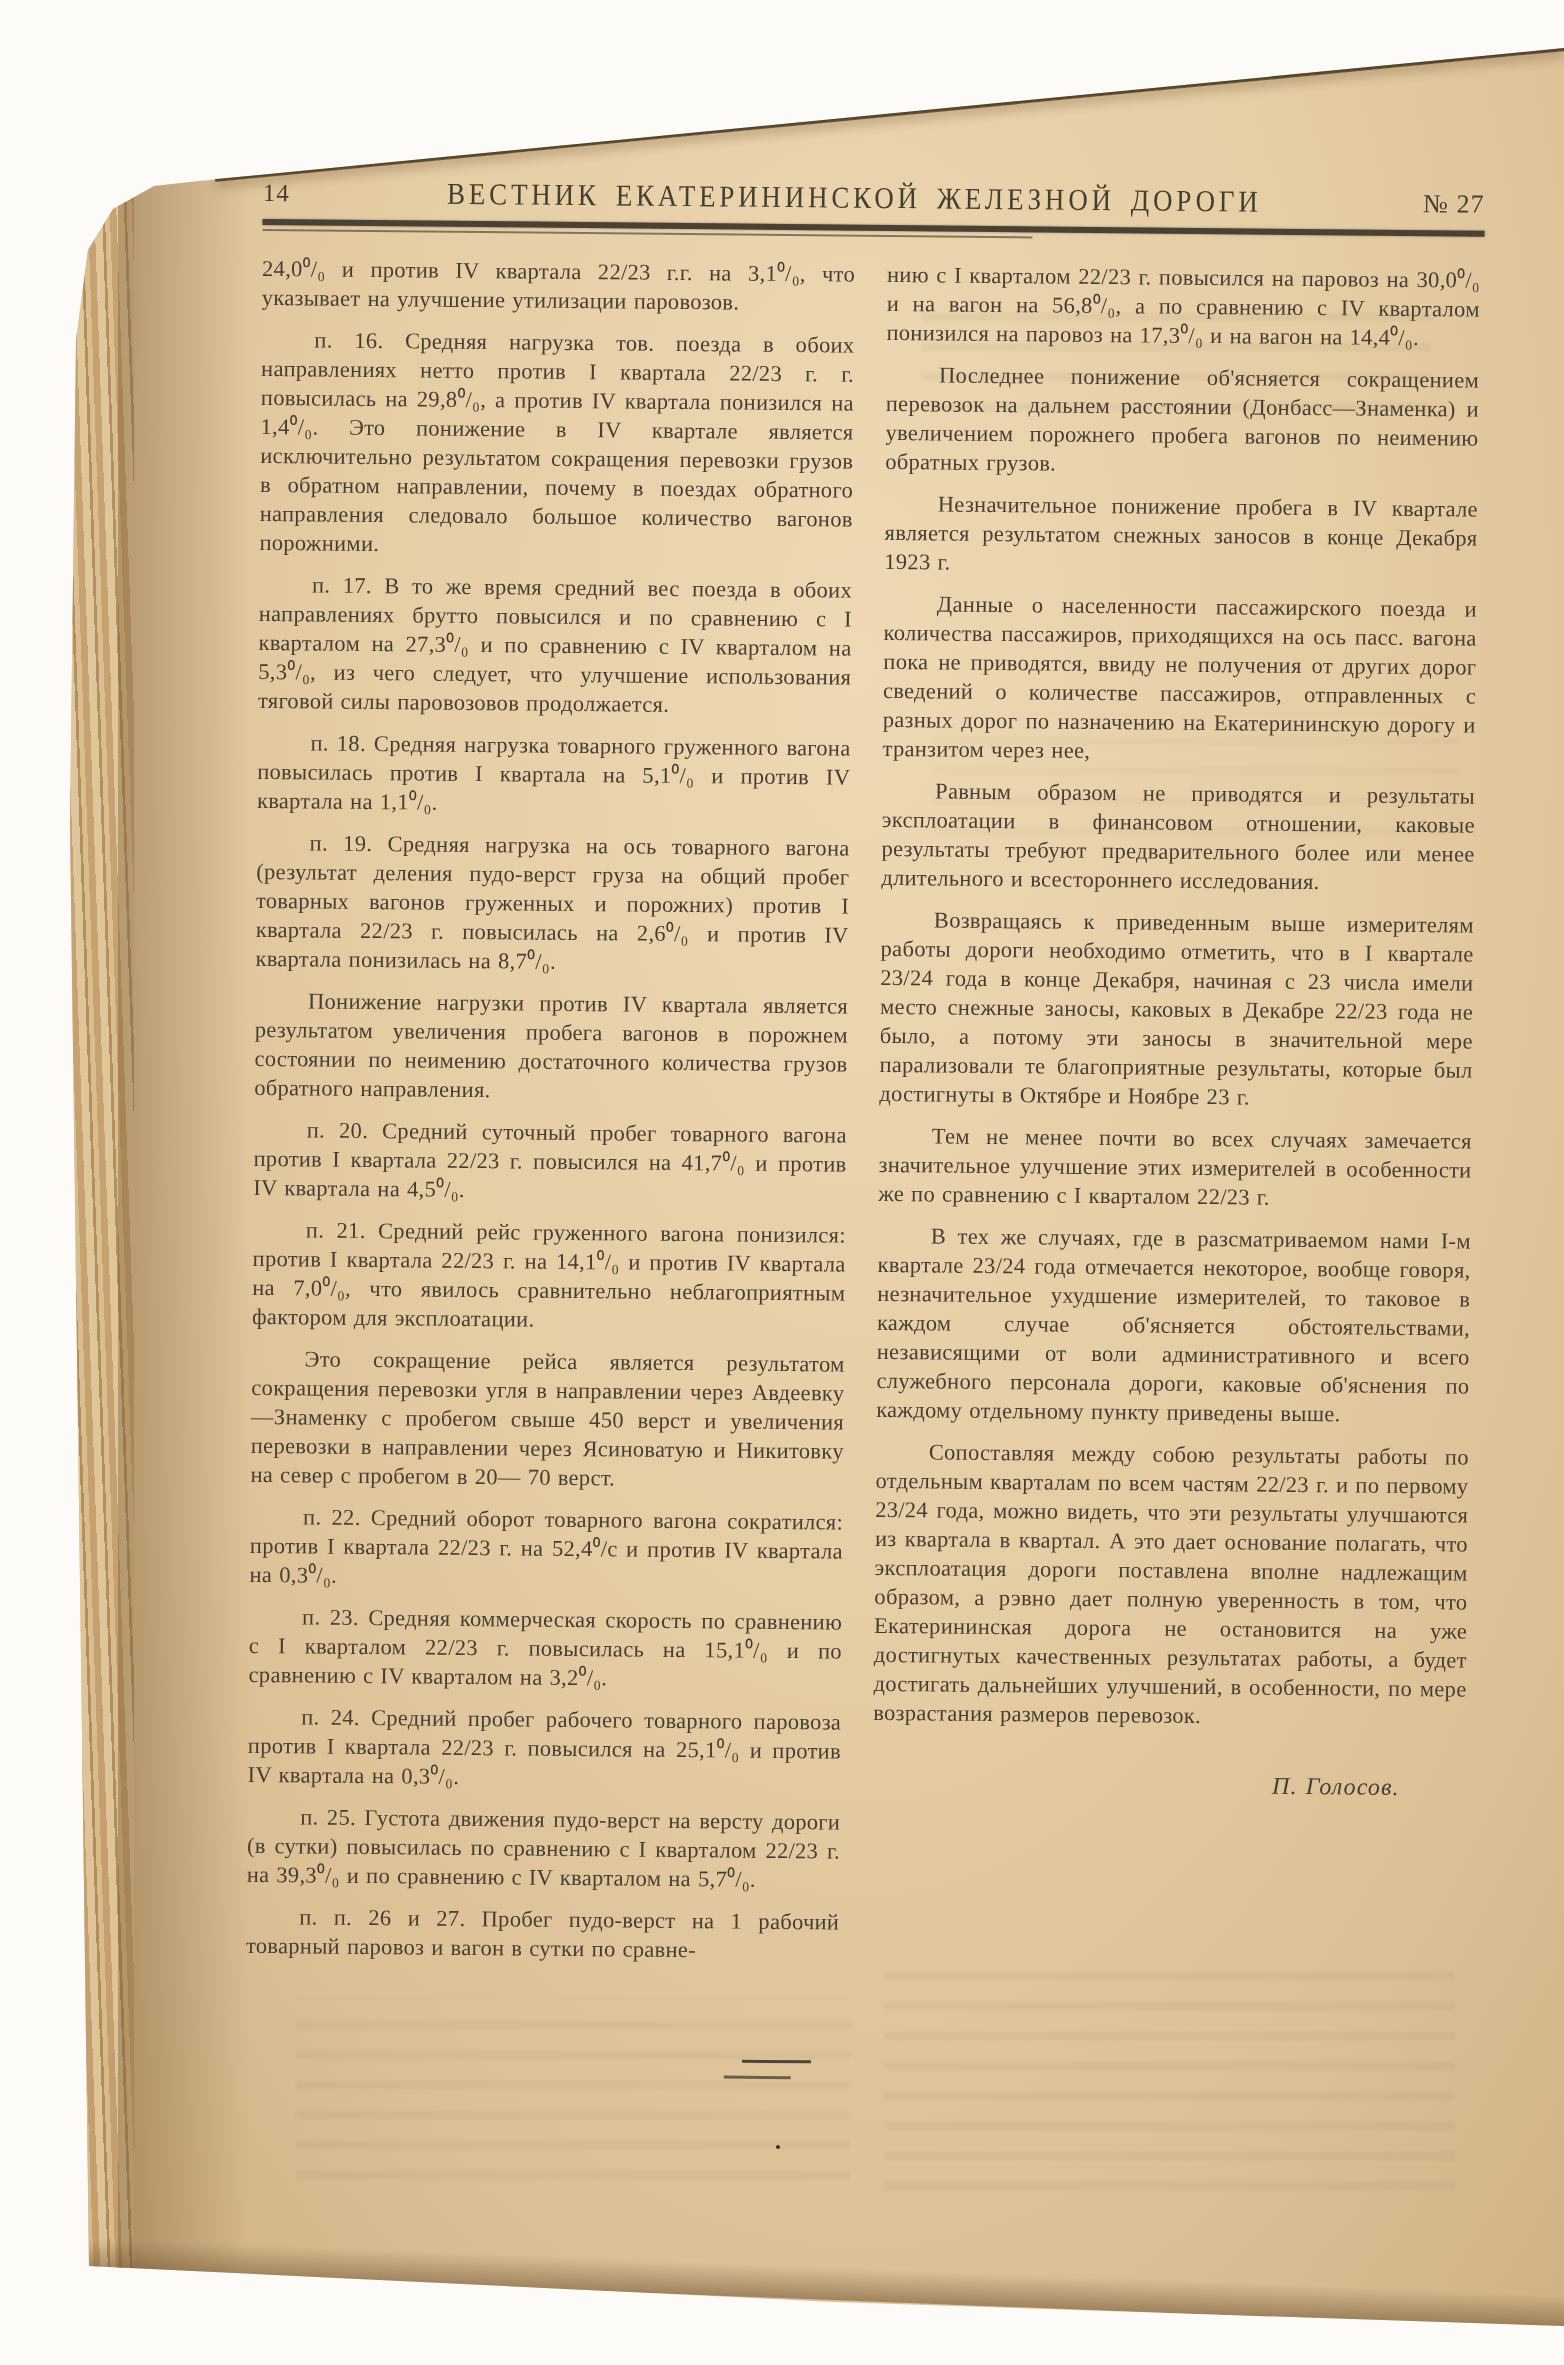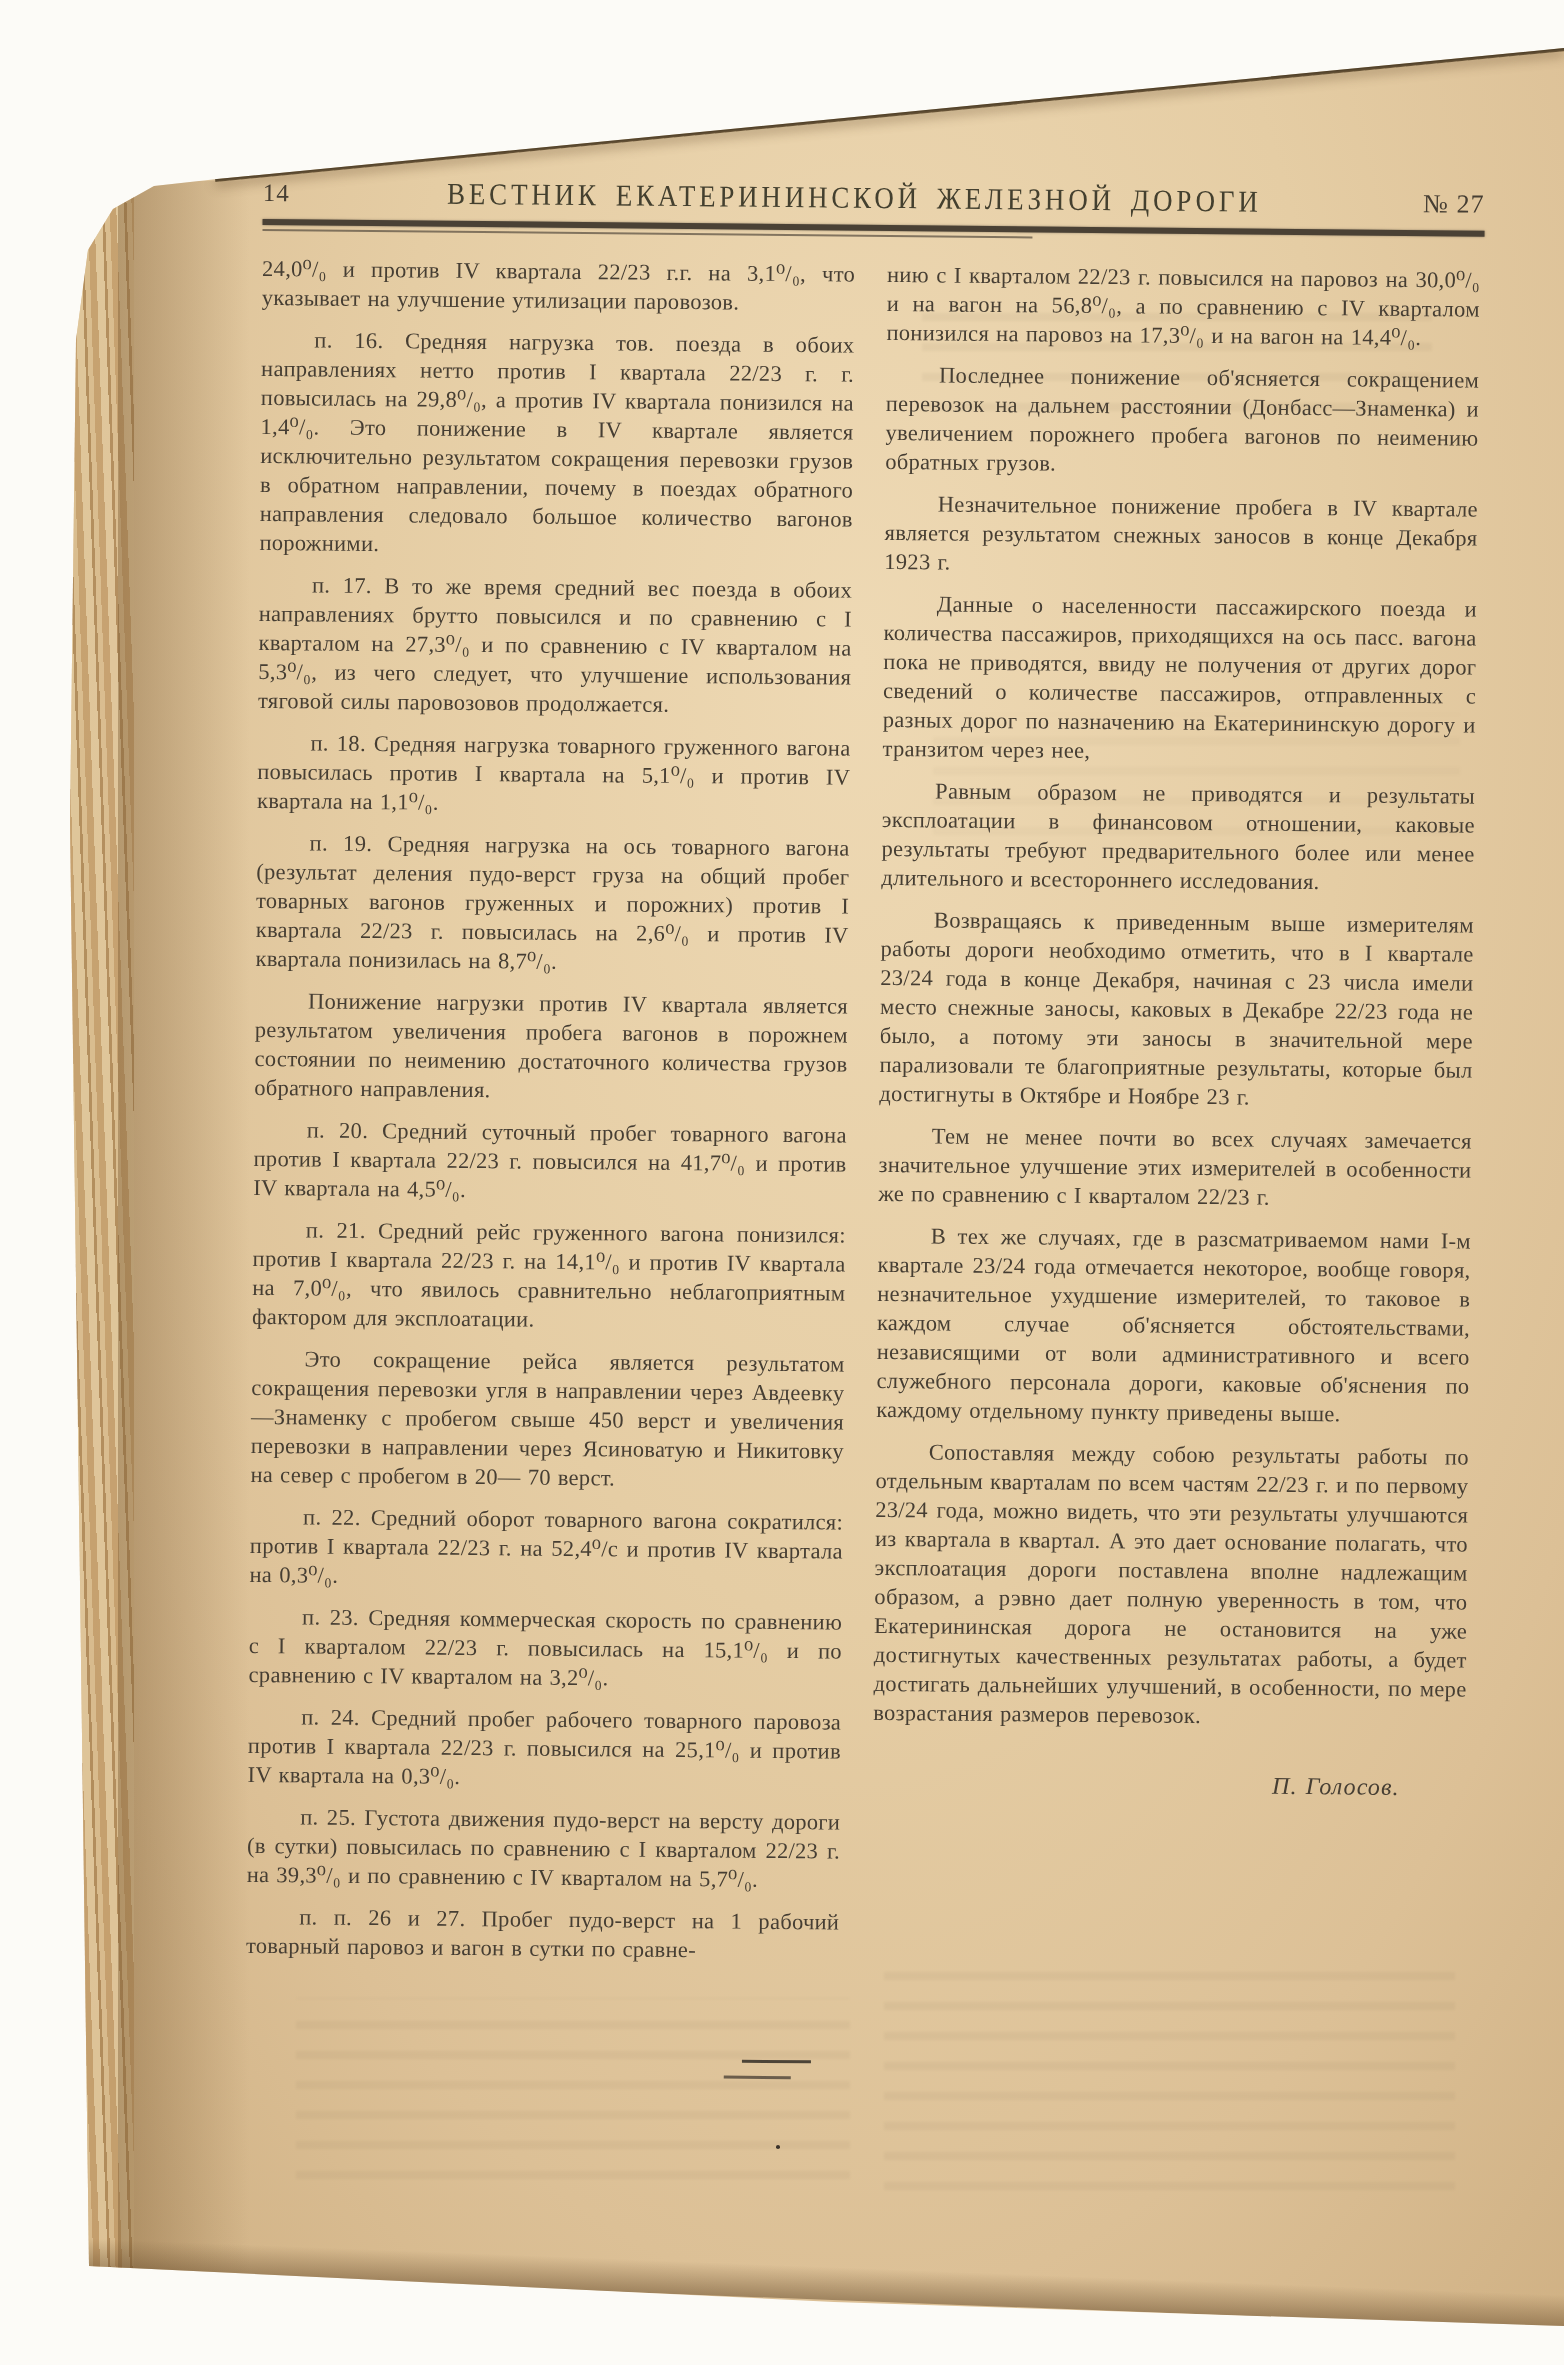--- a/index.html
+++ b/index.html
@@ -11,20 +11,21 @@
   }
   
   .page{
     position:absolute;inset:0;
     background:radial-gradient(ellipse at 55% 28%,
         #eed9b4 0%, #e5cda4 40%, #dcc096 68%, #cfb083 92%, #c7a678 100%);
     clip-path:polygon(
       217px 179px, 1564px 48px, 1564px 2326px, 834px 2302px,
       89px 2266px, 70px 823px, 76px 340px, 88px 250px,
       113px 209px, 154px 186px);
+    font-family:Liberation Serif, serif;
   }
   .top-edge{
     position:absolute;left:215px;top:175px;width:1356px;height:7.1px;
     background:linear-gradient(#1f1a12,#6b5638);
     transform:rotate(-5.54deg);transform-origin:left center;
     box-shadow:0 4.4px 12px rgba(90,65,35,.45);
   }
   .leaf-edges{
     position:absolute;left:64px;top:187px;width:70px;height:2086px;
     background:repeating-linear-gradient(88deg,

